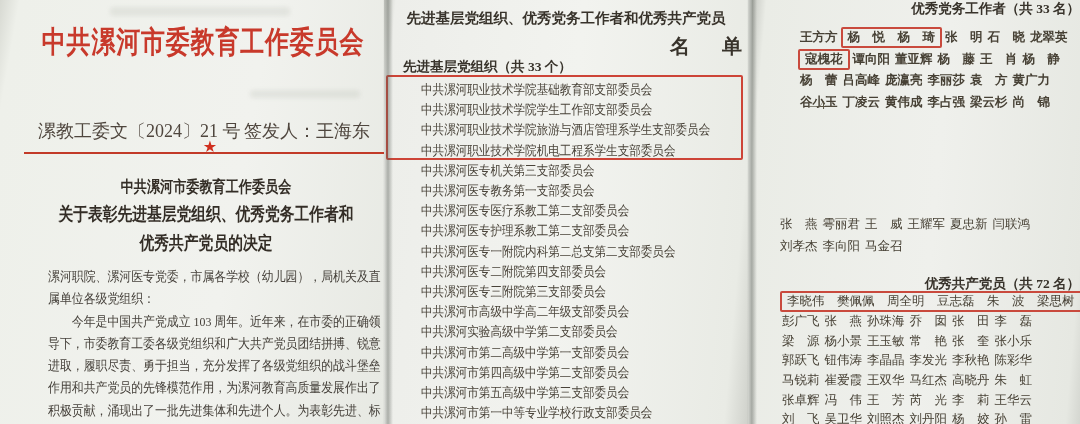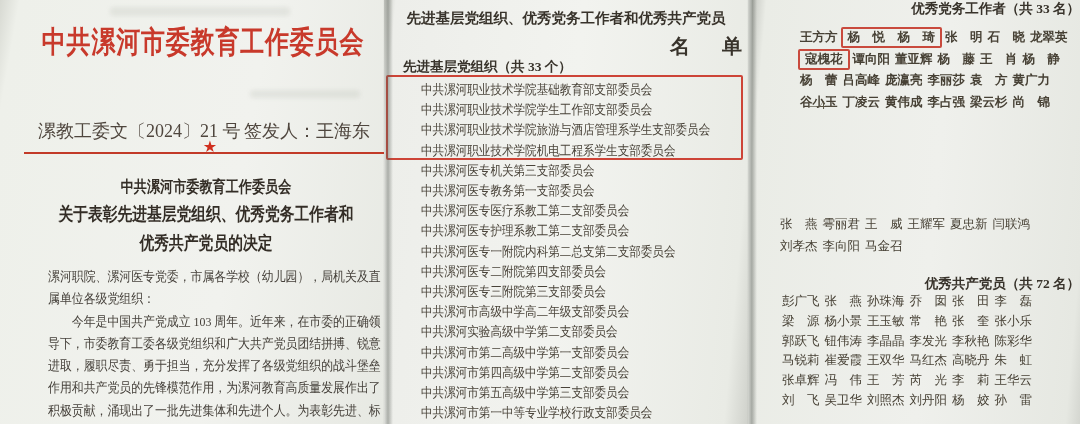--- a/index.html
+++ b/index.html
@@ -201,20 +201,23 @@
         </div>
         <div class="nrow">
           <span class="nseg">刘孝杰</span>
           <span class="nseg">李向阳</span>
           <span class="nseg">马金召</span>
         </div>
       </div>
     <div class="sec-title s2-title">优秀共产党员（共 72 名）</div>
     <div class="ngrid" id="s2-rows">
         <div class="nrow">
+          <span class="nseg boxed">李晓伟　樊佩佩　周全明　豆志磊　朱　波　梁思树</span>
+        </div>
+        <div class="nrow">
           <span class="nseg">彭广飞</span>
           <span class="nseg">张　燕</span>
           <span class="nseg">孙珠海</span>
           <span class="nseg">乔　囡</span>
           <span class="nseg">张　田</span>
           <span class="nseg">李　磊</span>
         </div>
         <div class="nrow">
           <span class="nseg">梁　源</span>
           <span class="nseg">杨小景</span>

